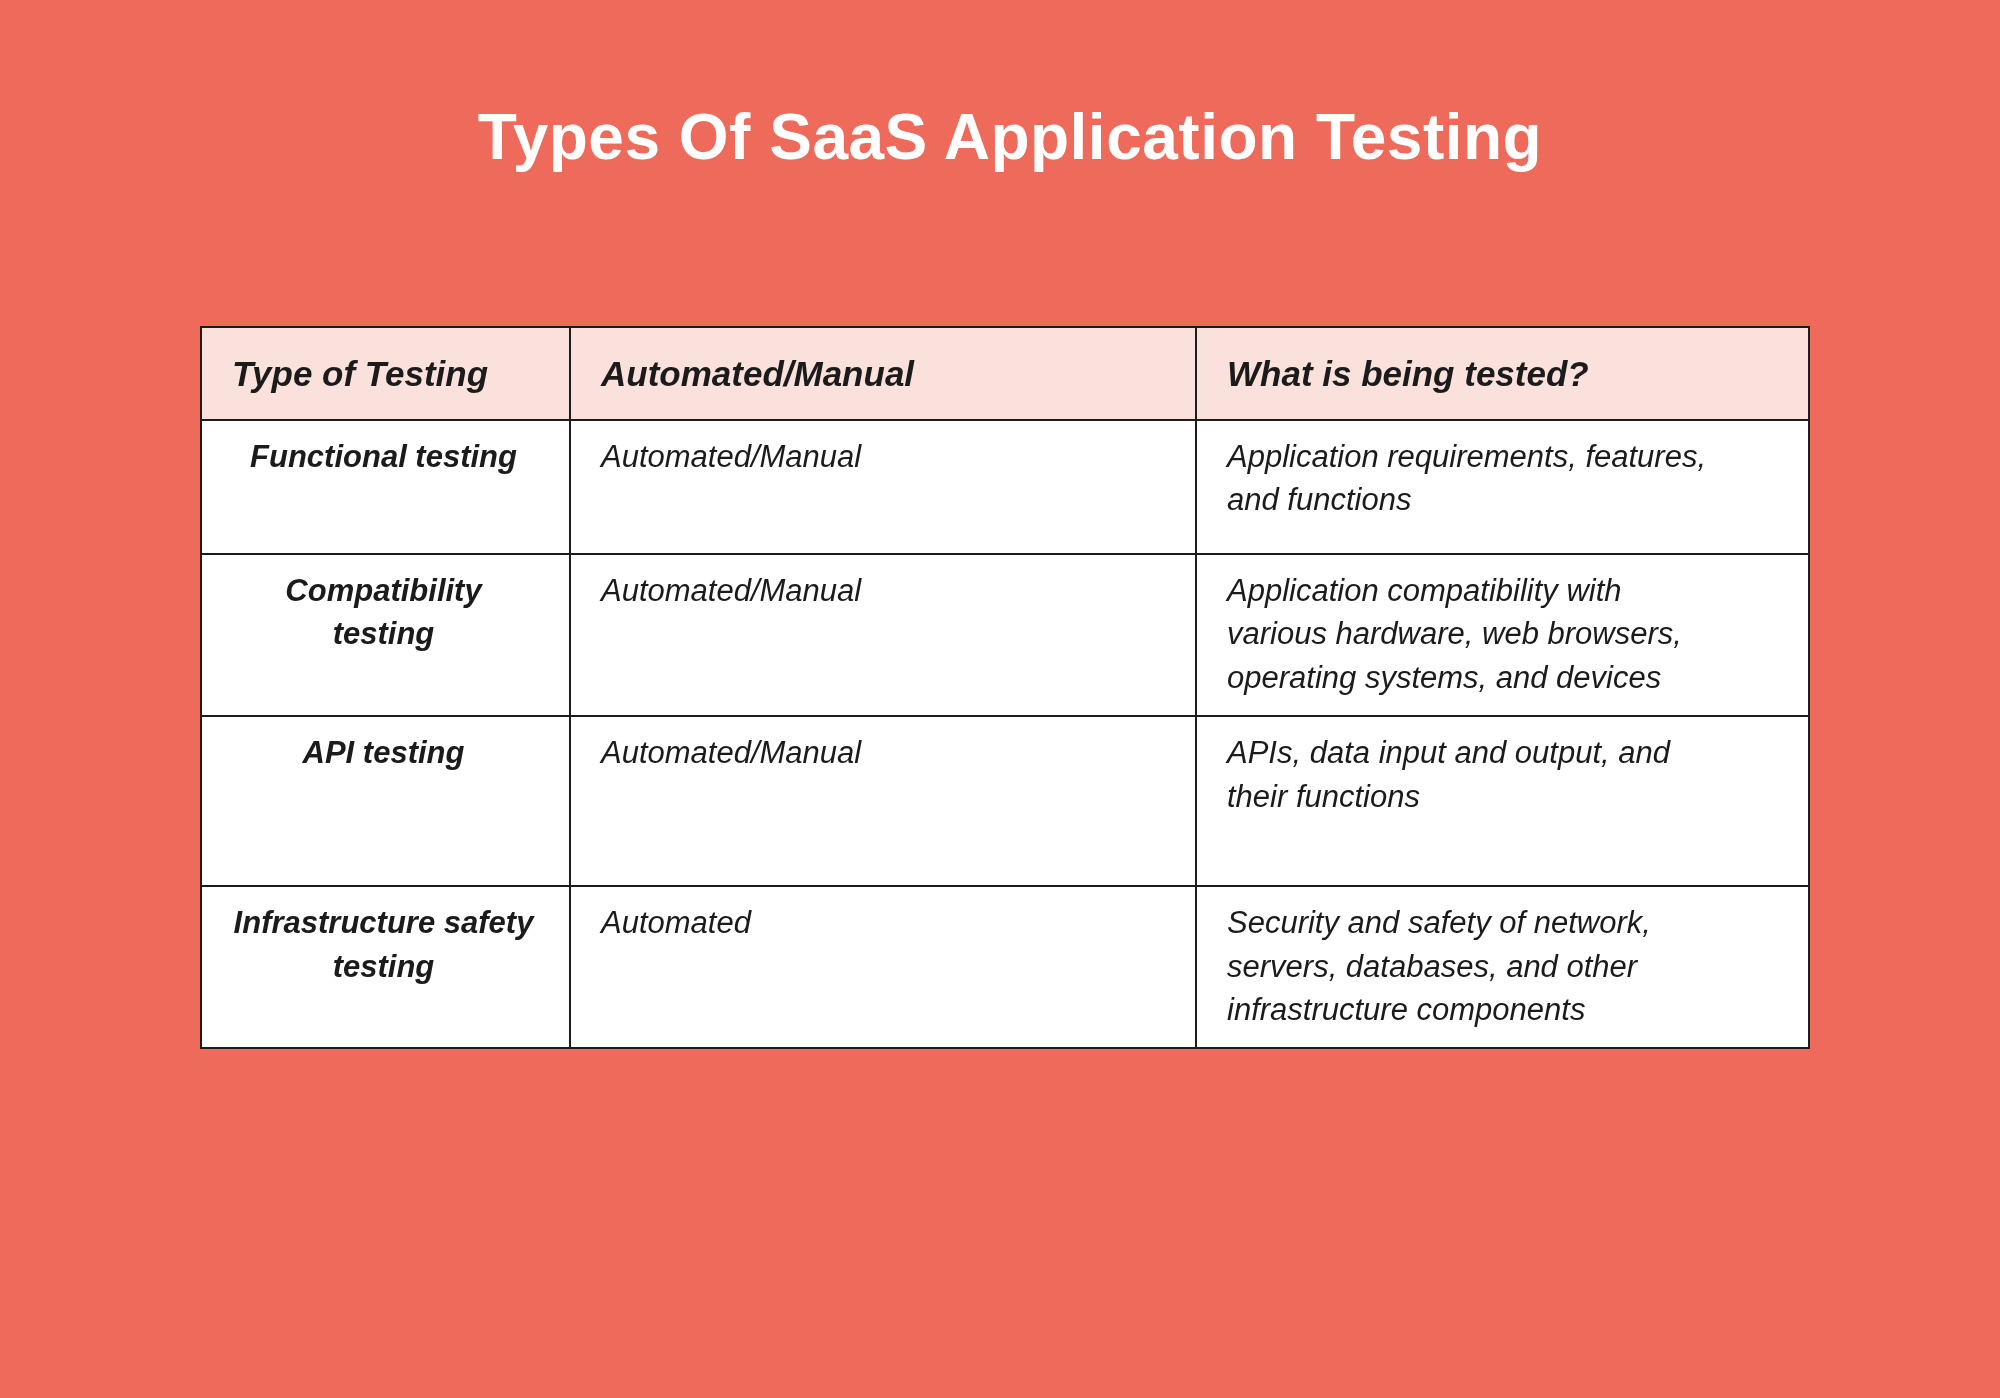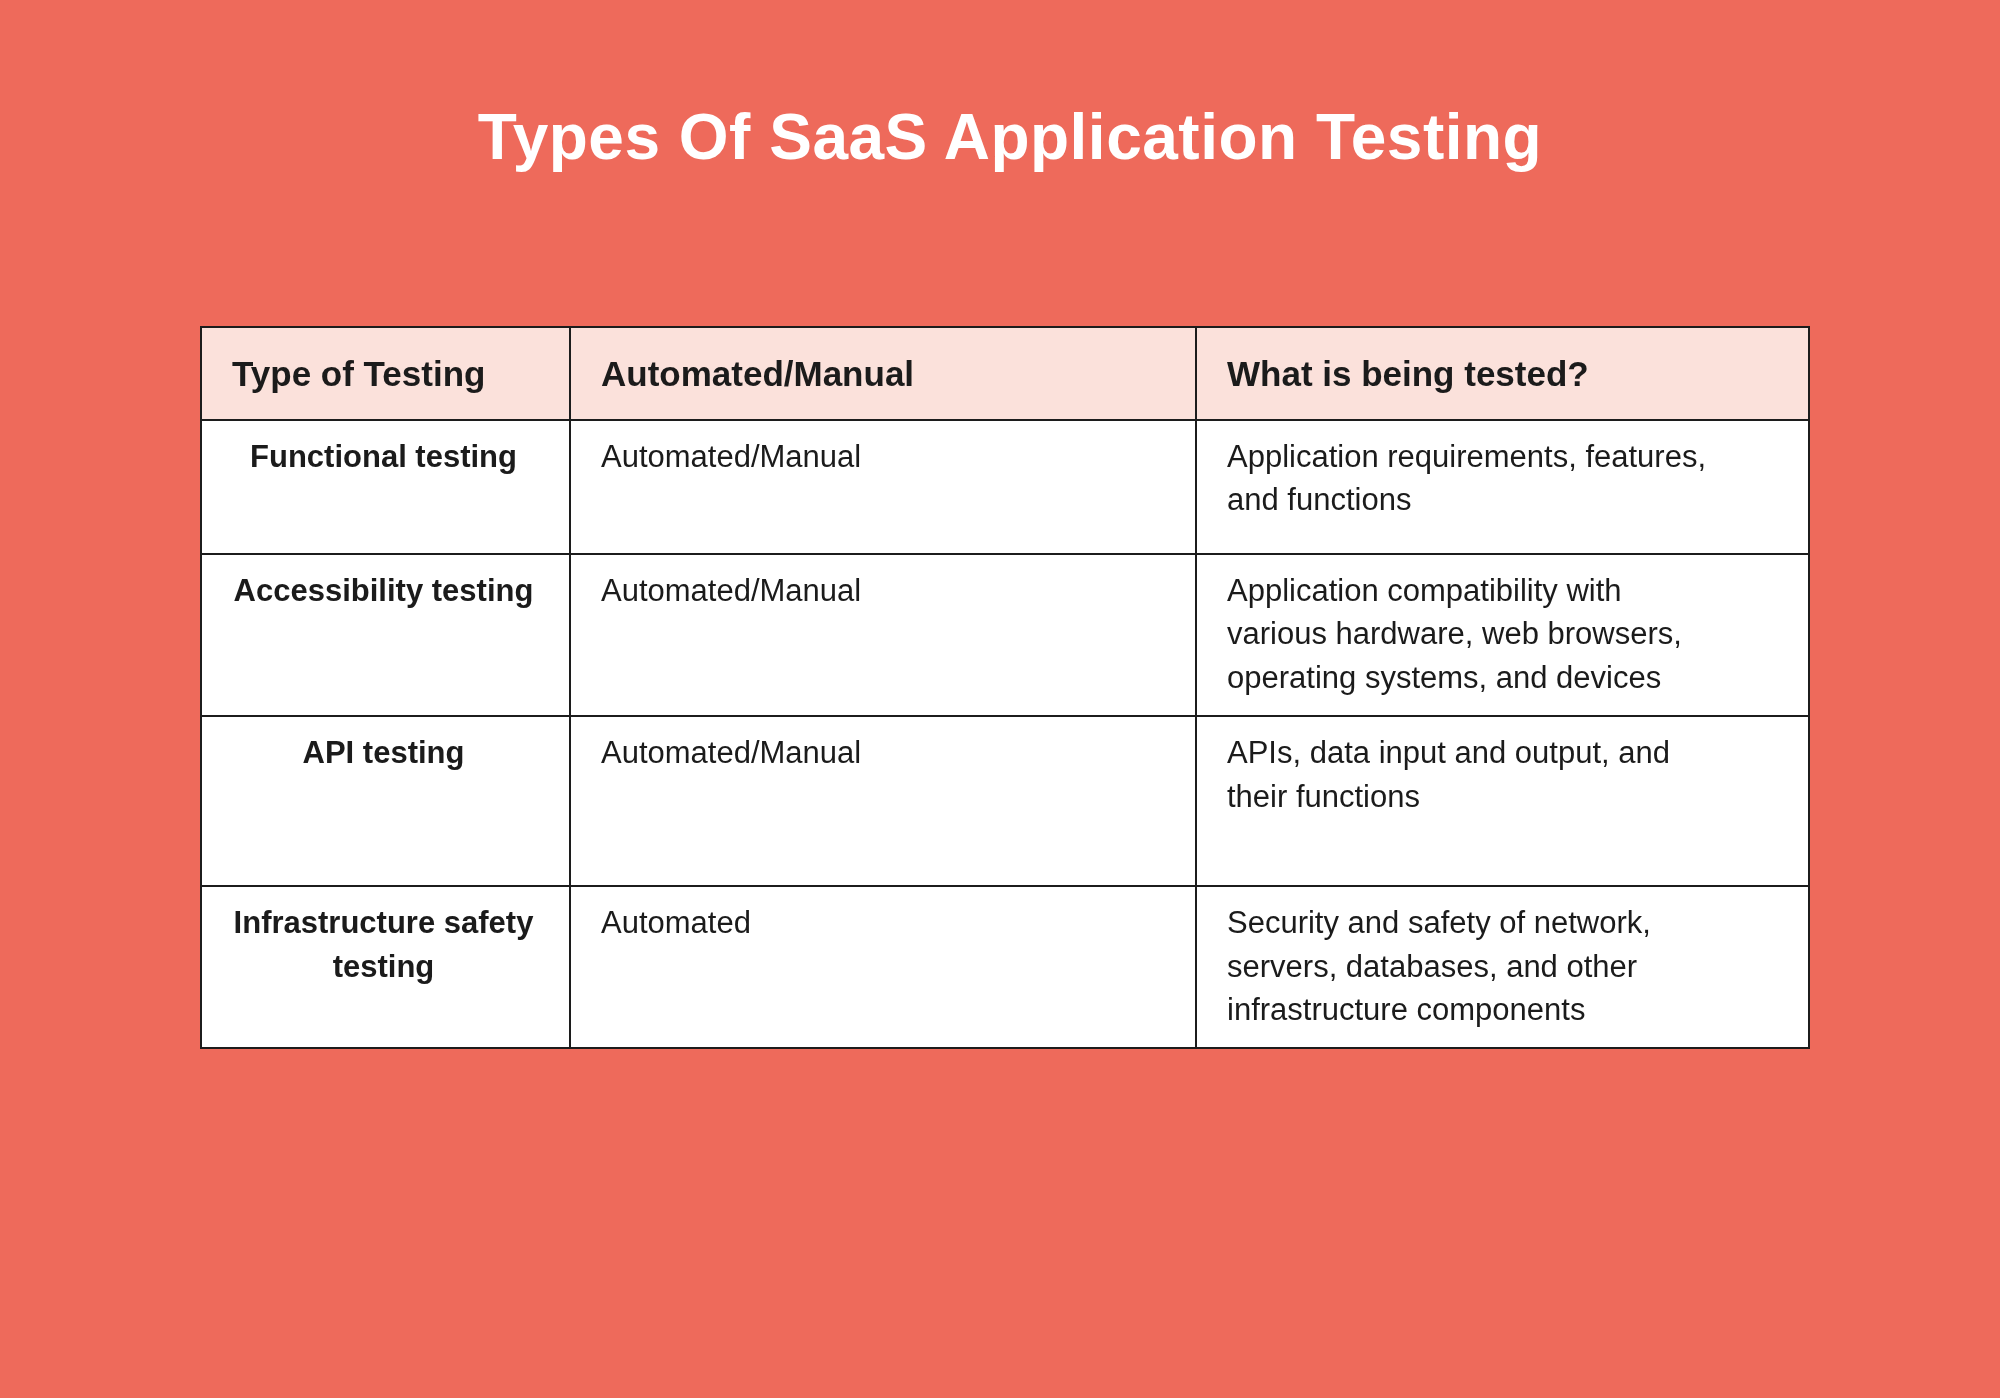--- a/index.html
+++ b/index.html
@@ -32,20 +32,21 @@
     table-layout: fixed;
   }
   col.c1 { width: 369px; }
   col.c2 { width: 626px; }
   col.c3 { width: 613px; }
   th, td {
     border: 2px solid var(--border-color, #1C1C1C);
     box-sizing: border-box;
     text-align: left;
     color: #1B1B1B;
+    font-style: italic;
   }
   th {
     background: var(--header-bg, #FBE1DB);
     height: 93px;
     vertical-align: middle;
     font-size: 35px;
     font-weight: 700;
     padding: 0 30px;
   }
   td {
@@ -90,21 +91,21 @@
         <td class="cell-type">
             <span class="wrapbox">Functional testing</span>
           </td>
         <td class="cell-mode">Automated/Manual</td>
         <td class="cell-tested">
             <span class="wrapbox">Application requirements, features, and functions</span>
           </td>
       </tr>
       <tr>
         <td class="cell-type">
-            <span class="wrapbox">Accessibility testing</span>
+            <span class="wrapbox">Compatibility testing</span>
           </td>
         <td class="cell-mode">Automated/Manual</td>
         <td class="cell-tested">
             <span class="wrapbox">Application compatibility with various hardware, web browsers, operating systems, and devices</span>
           </td>
       </tr>
       <tr>
         <td class="cell-type">
             <span class="wrapbox">API testing</span>
           </td>

